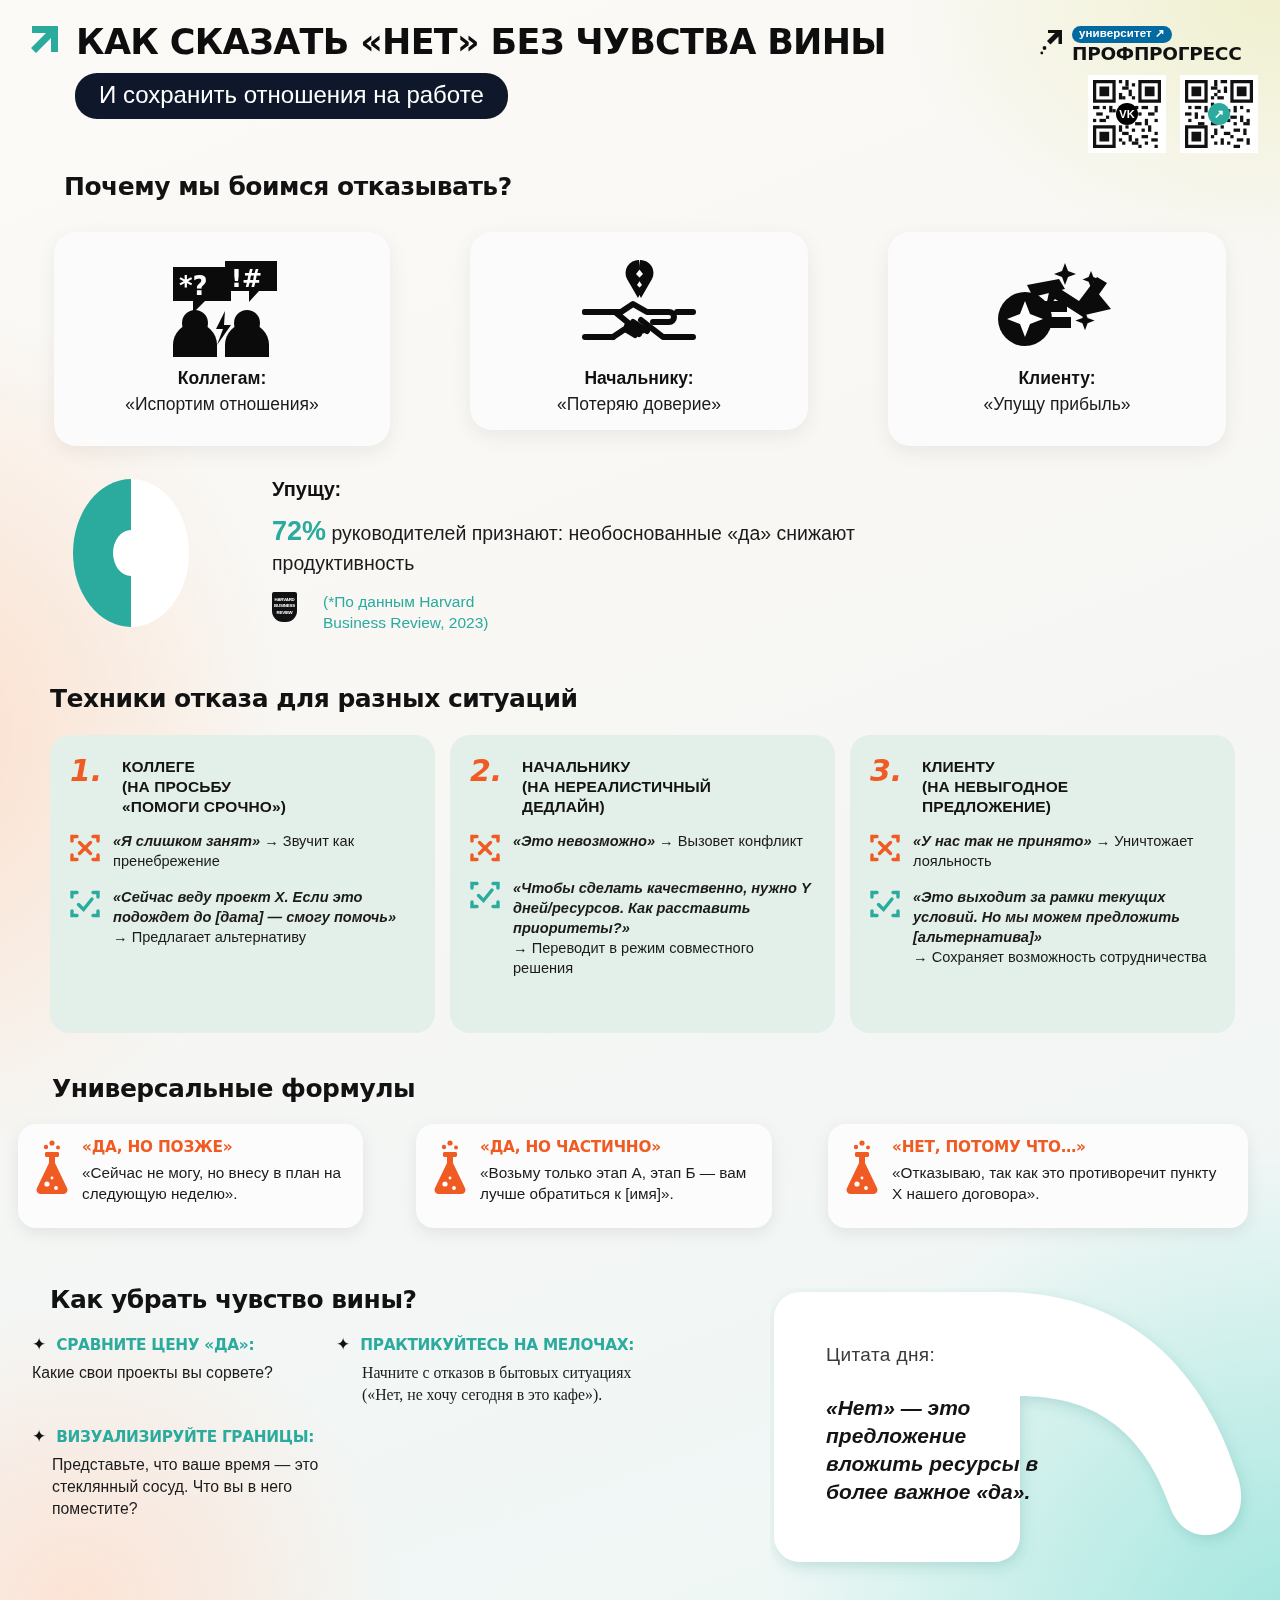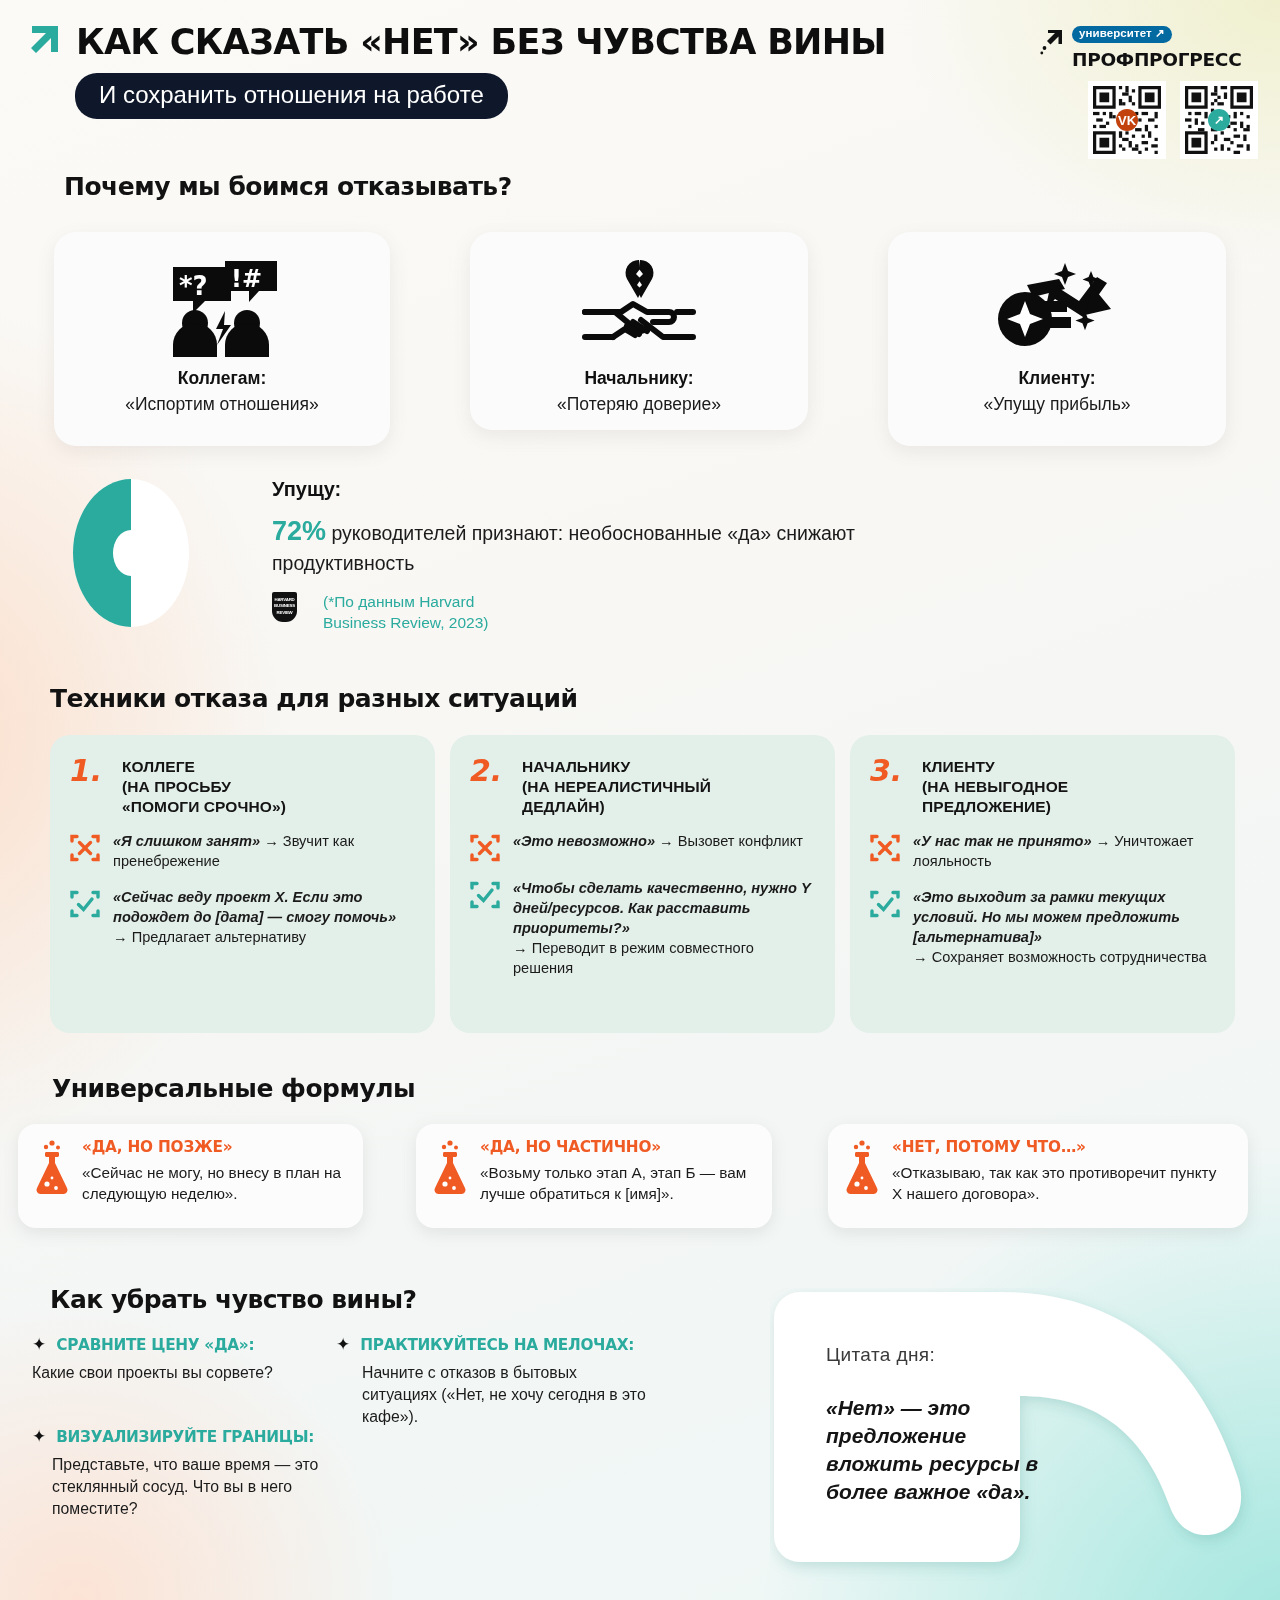--- a/index.html
+++ b/index.html
@@ -47,21 +47,21 @@
   .brand-arrow { width: 26px; height: 34px; flex: 0 0 auto; margin-top: 2px;}
   .brand-text { line-height: 1; }
   .brand-badge {
     display: inline-block; background: #0369a1; color: #fff;
     font-size: 11.5px; font-weight: 700; border-radius: 9px;
     padding: 2px 7px 3px 7px; letter-spacing: .1px;
   }
   .brand-name {
     font-family: "DejaVu Sans", sans-serif;
     font-size: 18.5px; font-weight: bold; color: #111;
-    letter-spacing: -.3px; margin-top: 8px;
+    letter-spacing: -.3px; margin-top: 2px;
   }
   .qr-row { display: flex; gap: 14px; margin-top: 12px; justify-content: flex-end; }
   .qr { width: 78px; height: 78px; background: #fff; padding: 5px; position: relative; }
   .qr svg { display:block; width: 100%; height: 100%; }
   .qr-center {
     position: absolute; left: 50%; top: 50%; transform: translate(-50%,-50%);
     width: 22px; height: 22px; border-radius: 50%;
     display: flex; align-items: center; justify-content: center;
     color: #fff; font-size: 12px; font-weight: bold;
   }
@@ -226,21 +226,21 @@
             <rect x="15" y="15" width="1" height="1"></rect>
               <rect x="17" y="14" width="1" height="2"></rect>
             <rect x="19" y="16" width="1" height="1"></rect>
               <rect x="15" y="17" width="2" height="1"></rect>
             <rect x="18" y="18" width="2" height="1"></rect>
               <rect x="16" y="19" width="1" height="1"></rect>
             <rect x="19" y="20" width="1" height="1"></rect>
               <rect x="14" y="20" width="1" height="1"></rect>
           </g>
         </svg>
-        <div class="qr-center" style="background:#c2410c;font-size:13px;">VK</div>
+        <div class="qr-center" style="background:#000000;font-size:11px;">VK</div>
       </div>
       <div class="qr">
         <svg viewBox="0 0 21 21">
           <rect width="21" height="21" fill="#fff"></rect>
           <g fill="#111">
             <path d="M0 0h7v7H0z M1 1v5h5V1z M2 2h3v3H2z"></path>
             <path d="M14 0h7v7h-7z M15 1v5h5V1z M16 2h3v3h-3z"></path>
             <path d="M0 14h7v7H0z M1 15v5h5v-5z M2 16h3v3H2z"></path>
             <rect x="9" y="0" width="1" height="2"></rect>
               <rect x="11" y="0" width="2" height="1"></rect>
@@ -574,21 +574,21 @@
       <span class="tip-title">СРАВНИТЕ ЦЕНУ «ДА»:</span>
     </div>
     <div class="tip-text" style="margin-left:0;">Какие свои проекты вы сорвете?</div>
   </div>
 
   <div class="tip" style="left:336px;top:1336px;width:320px;">
     <div class="tip-head">
       <span class="star">✦</span>
       <span class="tip-title">ПРАКТИКУЙТЕСЬ НА МЕЛОЧАХ:</span>
     </div>
-    <div class="tip-text" style="margin-left:26px;">Начните с отказов в бытовых ситуациях («Нет, не хочу сегодня в это кафе»).</div>
+    <div class="tip-text" style="margin-left:26px;font-family:Liberation Serif, serif;">Начните с отказов в бытовых ситуациях («Нет, не хочу сегодня в это кафе»).</div>
   </div>
 
   <div class="tip" style="left:32px;top:1428px;width:290px;">
     <div class="tip-head">
       <span class="star">✦</span>
       <span class="tip-title">ВИЗУАЛИЗИРУЙТЕ ГРАНИЦЫ:</span>
     </div>
     <div class="tip-text" style="margin-left:20px;">Представьте, что ваше время — это стеклянный сосуд. Что вы в него поместите?</div>
   </div>
 

